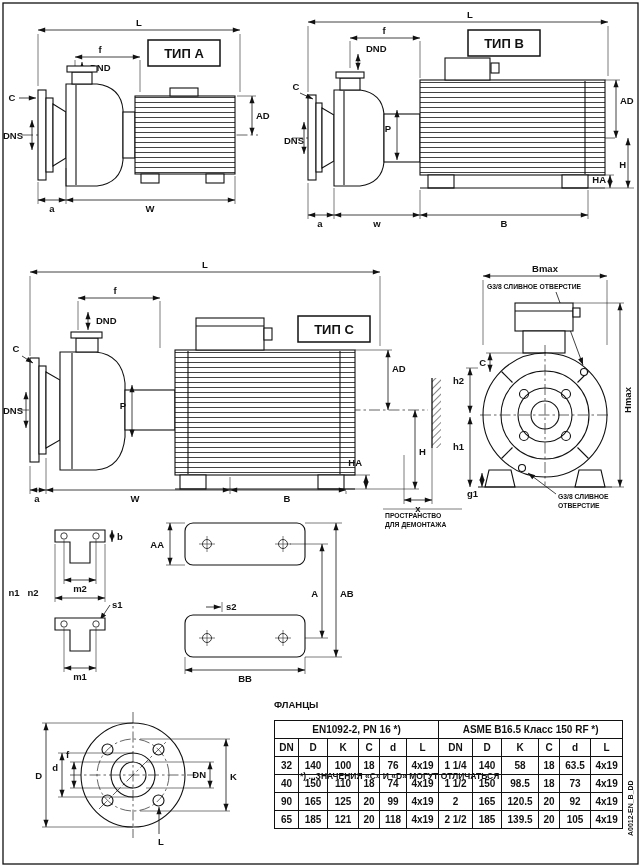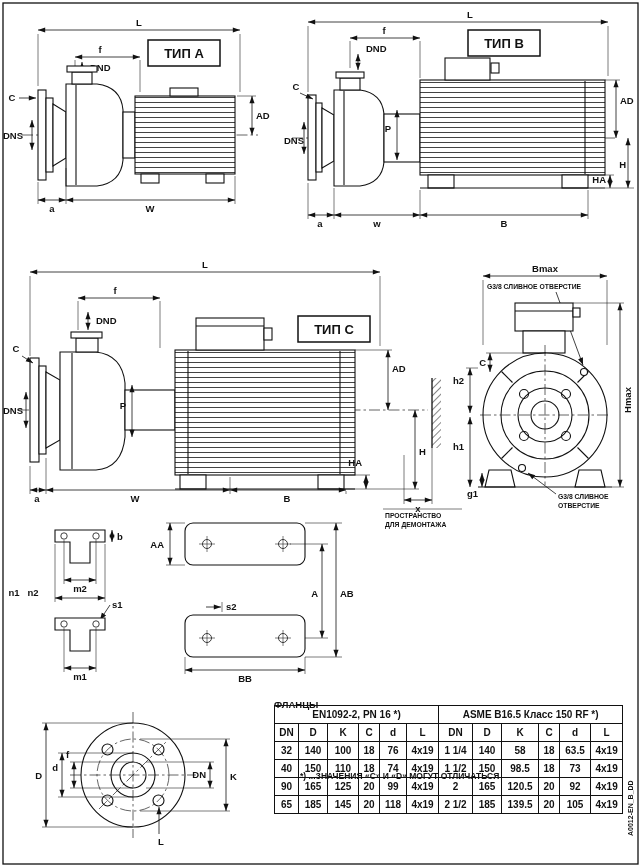--- a/index.html
+++ b/index.html
@@ -14,21 +14,21 @@
   .t-title{font-size:13px;font-weight:bold;text-anchor:middle}
   .s{stroke:#111;fill:none;stroke-width:1.1}
   .sf{stroke:#111;fill:#fff;stroke-width:1.1}
   .d{stroke:#111;fill:none;stroke-width:.8}
   .x{stroke:#111;fill:none;stroke-width:.55}
   .cl{stroke:#111;fill:none;stroke-width:.65;stroke-dasharray:11 3 2.5 3}
   .arr{marker-start:url(#arw);marker-end:url(#arw)}
   .are{marker-end:url(#arw)}
   .tbl-caption{position:absolute;left:274px;top:699px;width:348px;
                font:bold 9.5px "Liberation Sans",sans-serif;color:#111}
-  table.flange{position:absolute;left:274px;top:705px;border-collapse:collapse;table-layout:fixed;
+  table.flange{position:absolute;left:274px;top:720px;border-collapse:collapse;table-layout:fixed;
                width:348px;font:bold 10px "Liberation Sans",sans-serif;color:#111}
   table.flange th,table.flange td{border:1px solid #111;text-align:center;padding:1px 0;height:15px;
                overflow:hidden;white-space:nowrap}
   .footnote{position:absolute;left:274px;top:770px;width:356px;
             font:bold 8.5px "Liberation Sans",sans-serif;color:#111;line-height:1.5}
 </style>
 </head>
 <body>
 
 <div class="page">
@@ -481,21 +481,21 @@
       <td>2</td>
       <td>165</td>
       <td>120.5</td>
       <td>20</td>
       <td>92</td>
       <td>4x19</td>
     </tr>
     <tr>
       <td>65</td>
       <td>185</td>
-      <td>145</td>
+      <td>121</td>
       <td>20</td>
       <td>118</td>
       <td>4x19</td>
       <td>2 1/2</td>
       <td>185</td>
       <td>139.5</td>
       <td>20</td>
       <td>105</td>
       <td>4x19</td>
     </tr>

